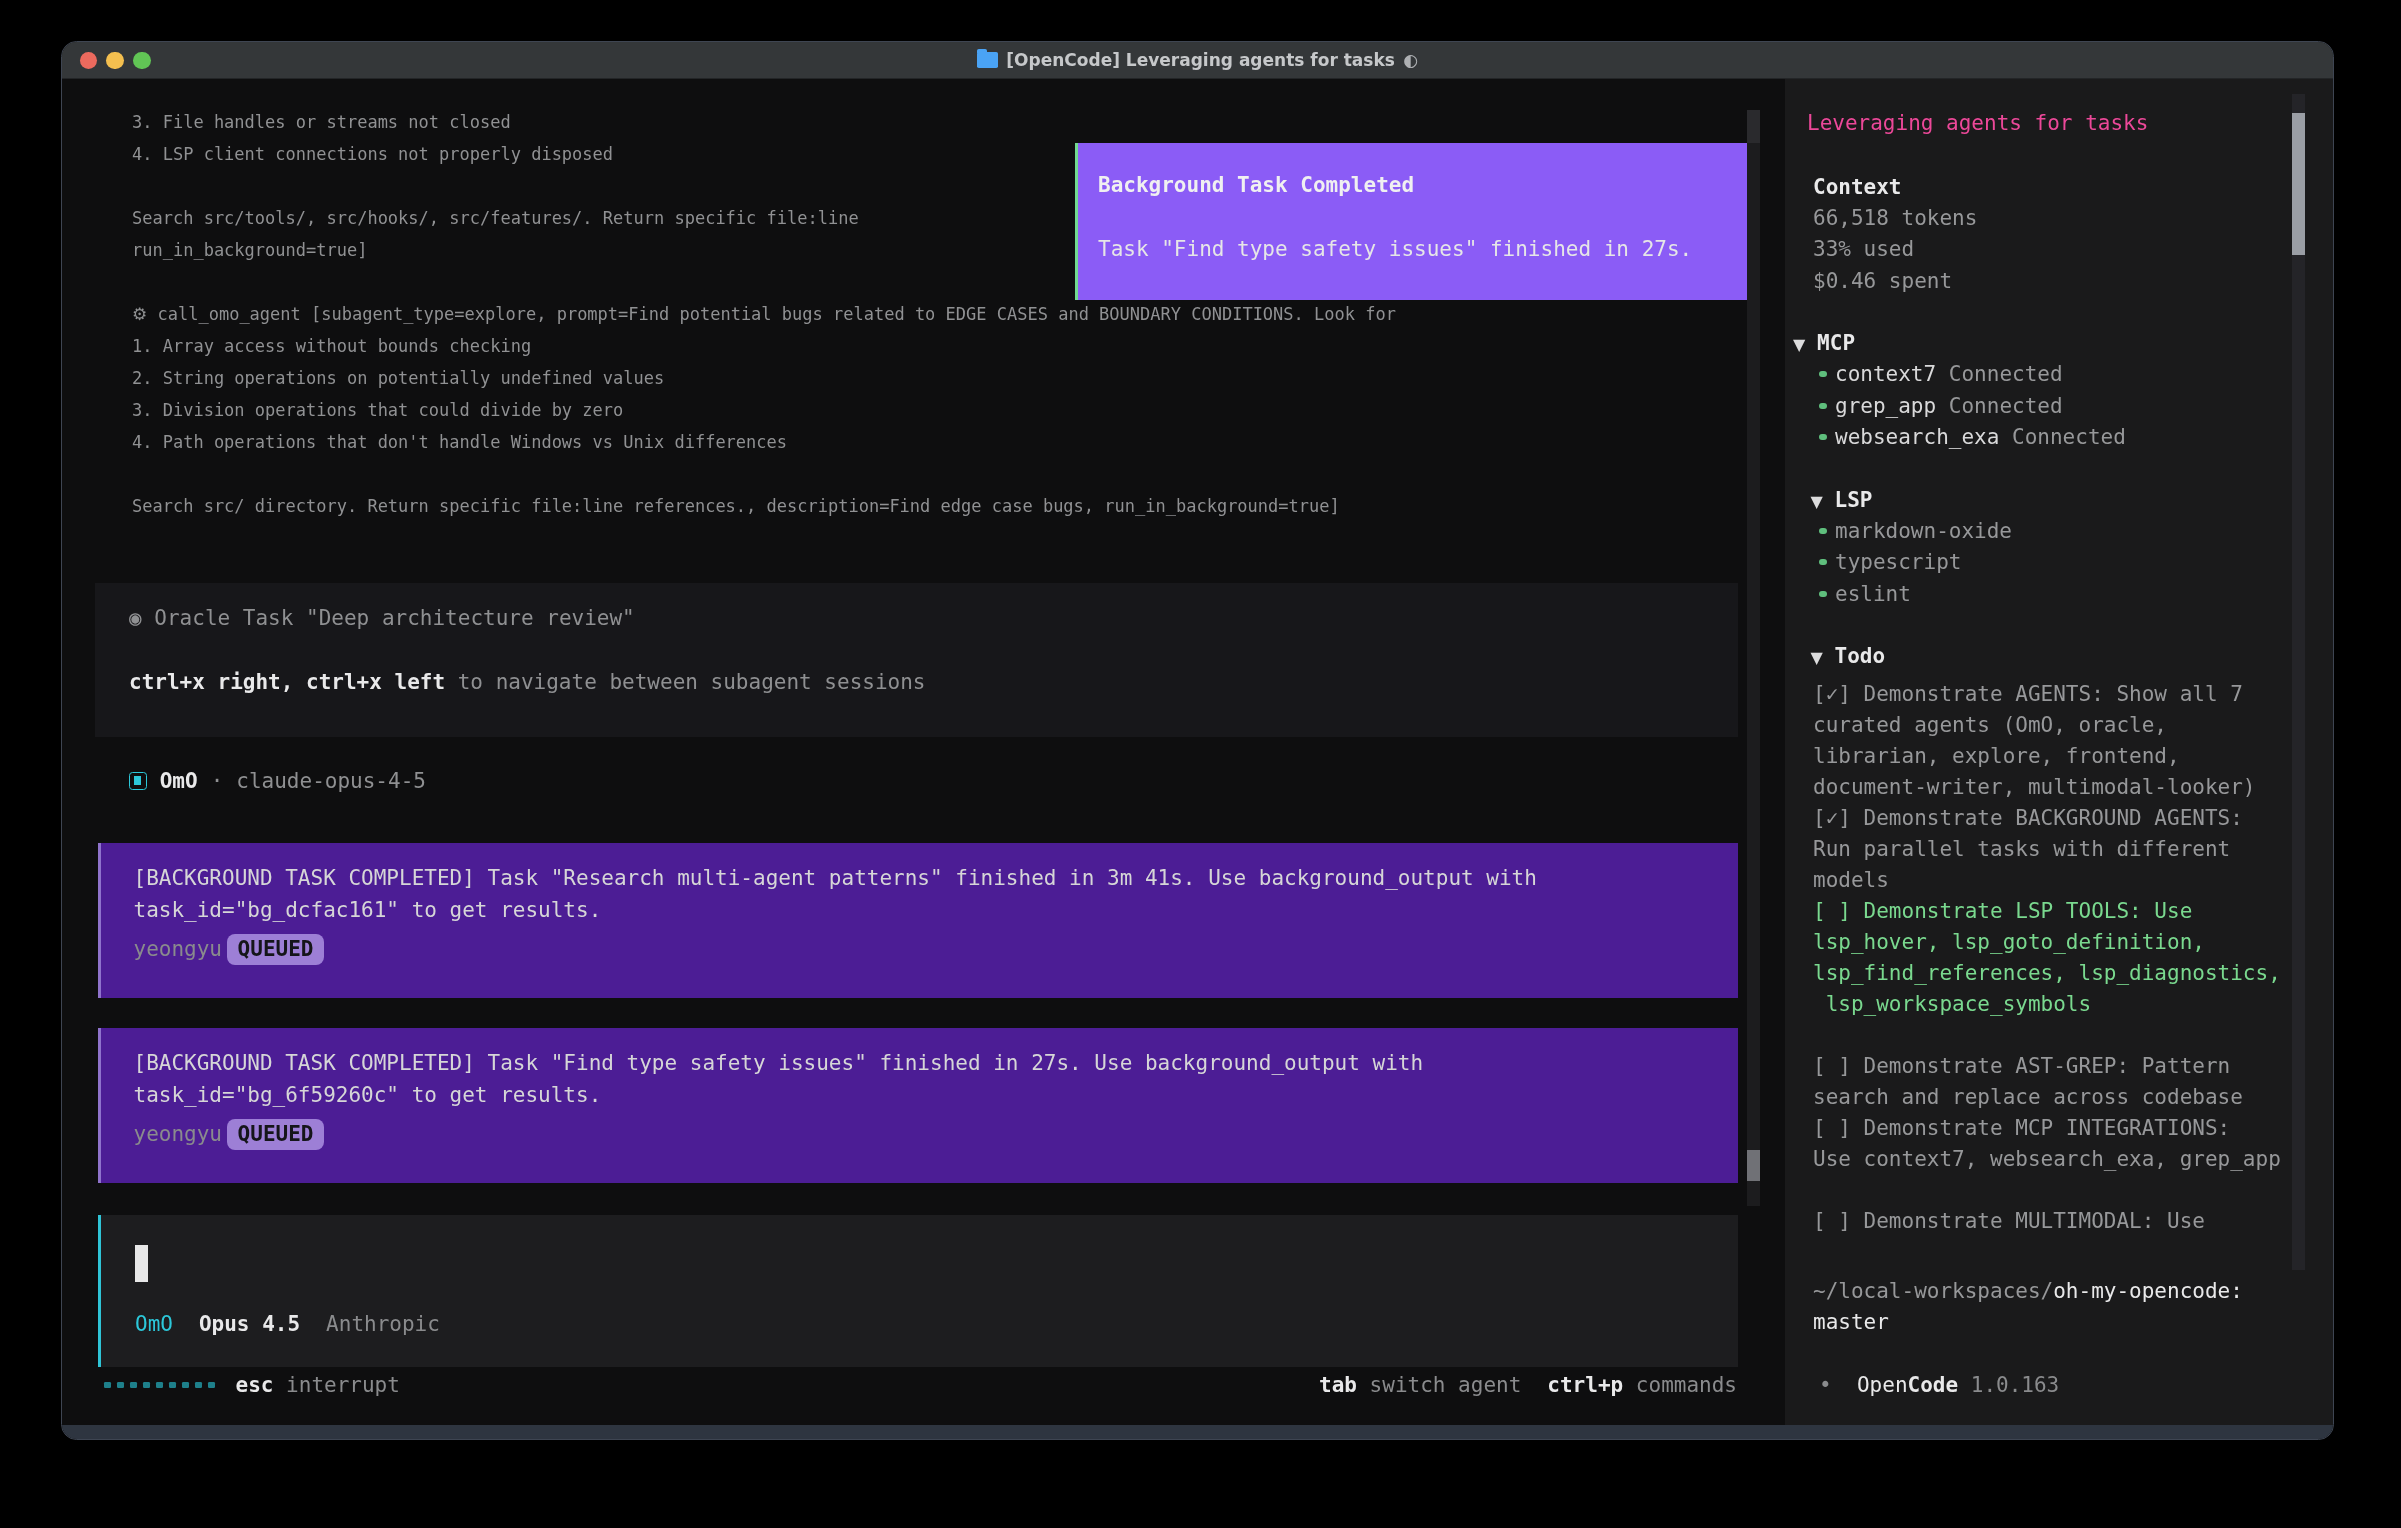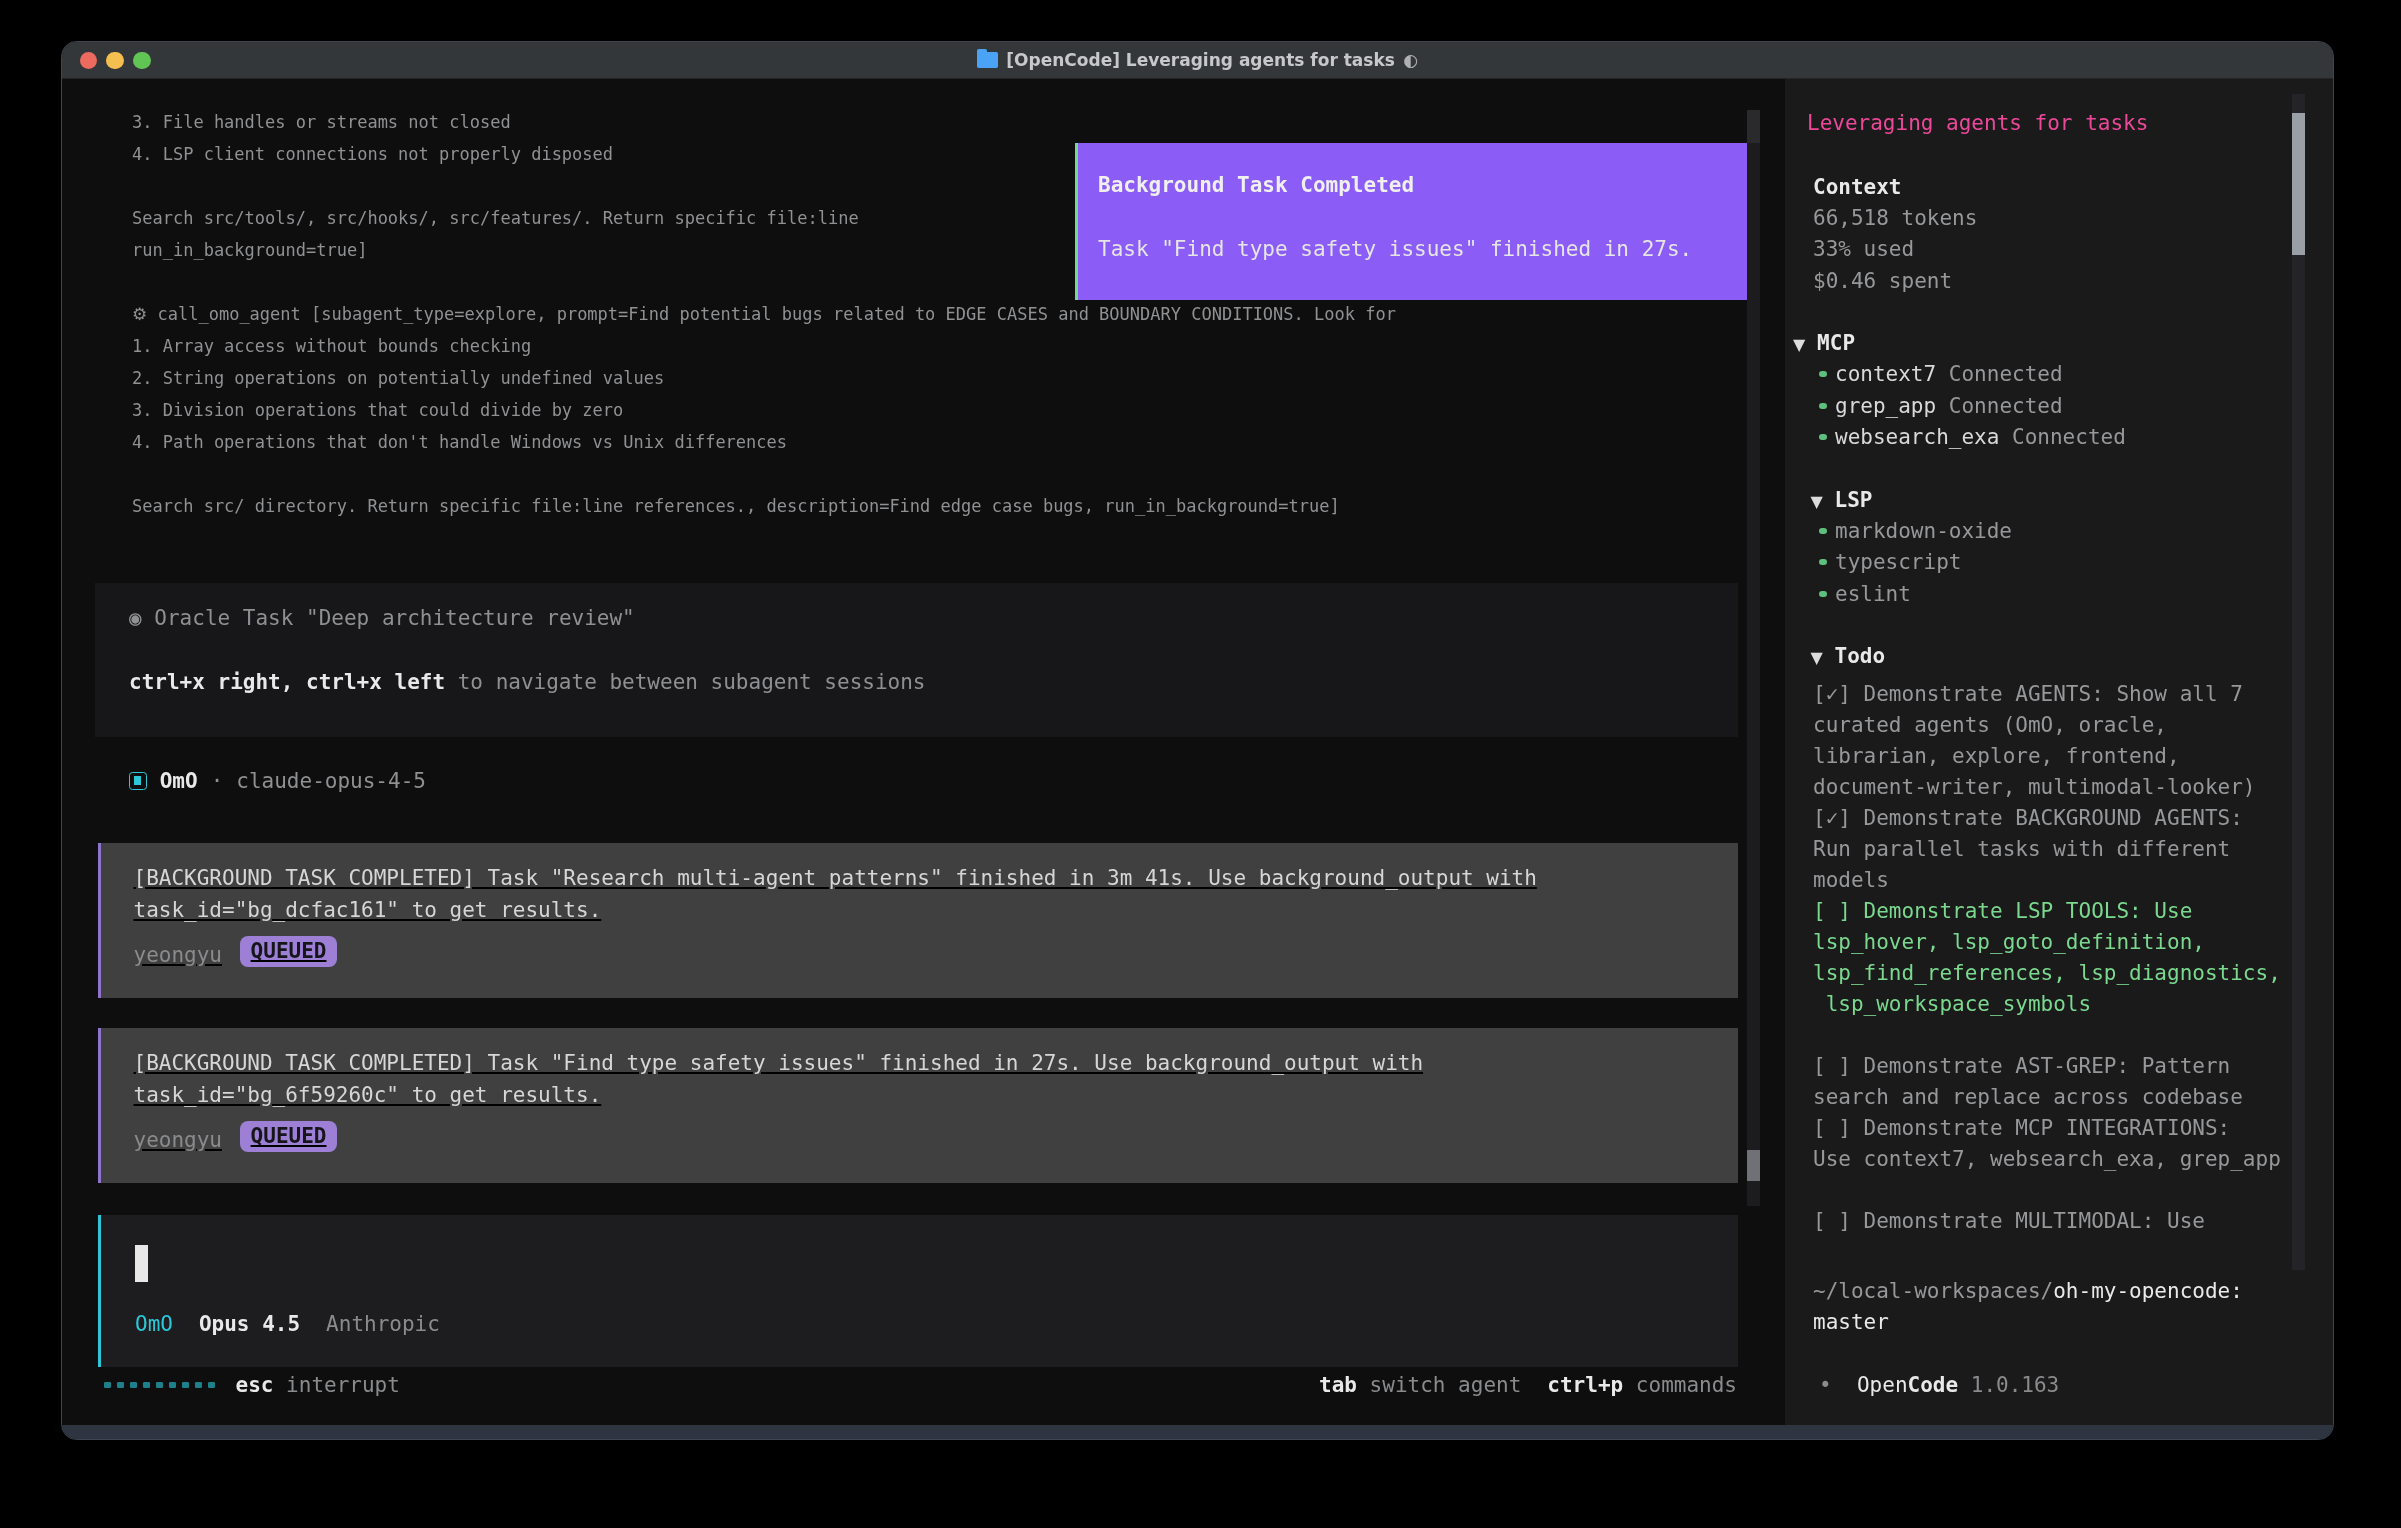--- a/index.html
+++ b/index.html
@@ -43,25 +43,25 @@
   .oracle-ico { color:#8f9092; }
 
   
   #agent-row { position:absolute; left:67px; top:686px; height:32px; display:flex; align-items:center; gap:13px; }
   .omo-ico { width:17.7px; height:17.7px; border:1.8px solid #2cc8da; border-radius:3.5px; position:relative; }
   .omo-ico::after { content:""; position:absolute; left:3.5px; top:2.4px; width:7px; height:9.5px; background:#2cc8da; }
   #agent-row .a-name { font-size:21px; font-weight:bold; color:#e9e9ea; }
   #agent-row .a-sep, #agent-row .a-model { font-size:21px; color:#8f9092; }
 
   
-  .task-block { position:absolute; left:36px; width:1640px; height:155px; background:#404040;
-                border-left:3.5px solid #8f73cc; padding:19px 0 0 32.5px;text-decoration:underline; }
+  .task-block { position:absolute; left:36px; width:1640px; height:155px; background:#4c1d95;
+                border-left:3.5px solid #8f73cc; padding:19px 0 0 32.5px; }
   #task1 { top:764px; } #task2 { top:949px; }
   .task-block .b-line { font-size:21px; color:#d6d6d7; height:32px; line-height:32px; white-space:pre; }
-  .task-block .b-meta { margin-top:5.9px; display:flex; align-items:flex-end; gap:18px; height:35px; }
+  .task-block .b-meta { margin-top:5.9px; display:flex; align-items:center; gap:5px; height:35px; }
   .task-block .b-user { font-size:21px; color:#8a8b8d; }
   .badge { font-size:21px; font-weight:bold; color:#15151a; background:#9d7fd6; padding:3.5px 10.6px; border-radius:8px; }
 
   
   #inputbox { position:absolute; left:36px; top:1136px; width:1640px; height:152px; background:#1d1d1f;
               border-left:3.5px solid #2fc4d6; }
   #cursor { position:absolute; left:34px; top:30px; width:13px; height:37px; background:#e8e8e8; }
   #input-meta { position:absolute; left:34px; top:93px; height:32px; display:flex; gap:26px; align-items:center;
                 font-size:21px; }
   #input-meta .i-agent { color:#2cc8da; }

